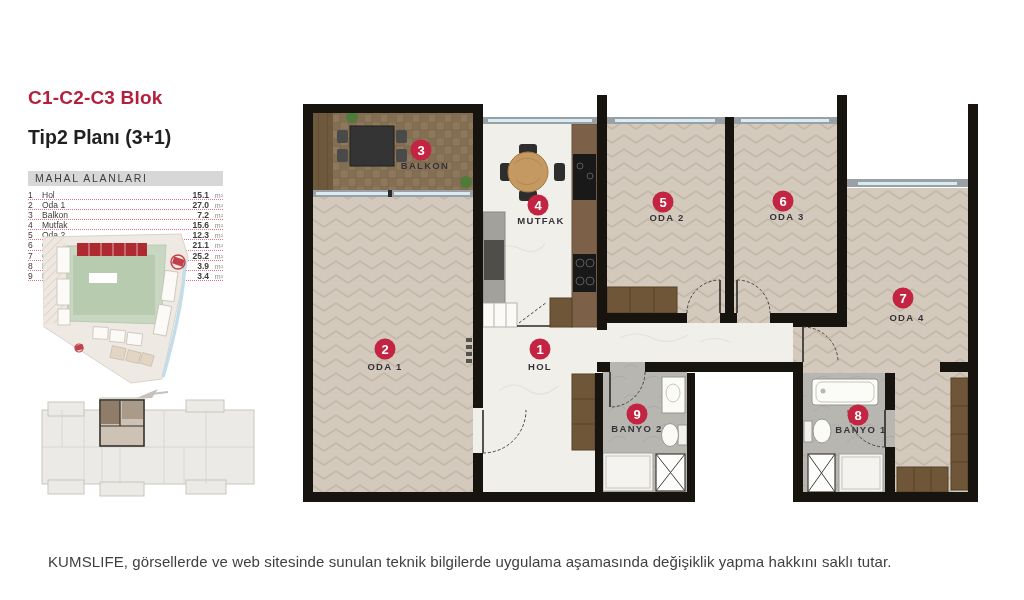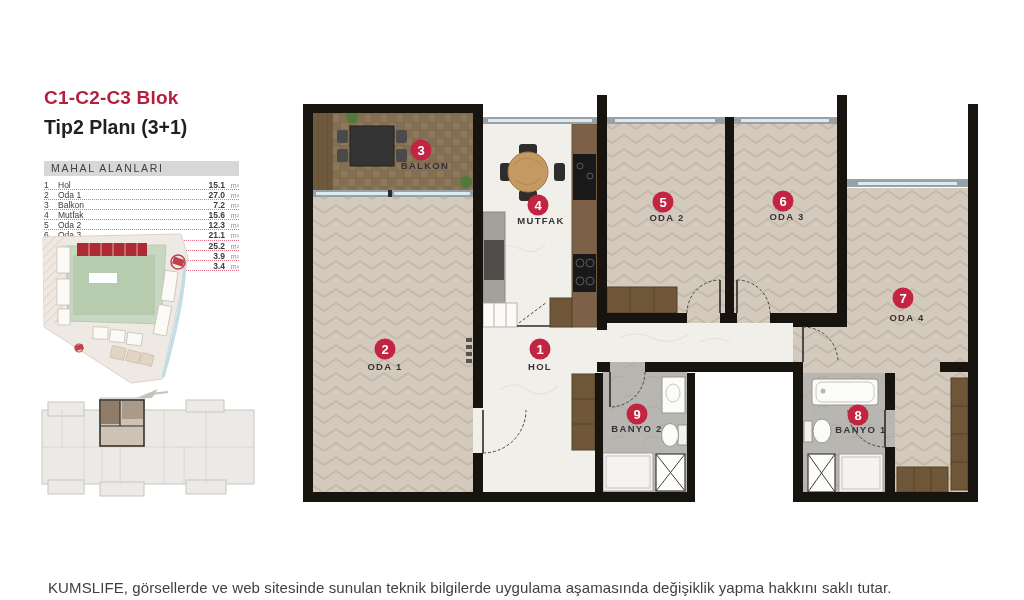--- a/index.html
+++ b/index.html
@@ -1,37 +1,37 @@
 <!DOCTYPE html>
 <html><head>
 <meta charset="utf-8">
 <style>
   html,body{margin:0;padding:0;background:#ffffff;}
   body{width:1024px;height:600px;position:relative;overflow:hidden;
        font-family:"Liberation Sans",sans-serif;color:#3b3b3b;}
 
   
-  .left-panel{position:absolute;left:44px;top:87px;width:195px;}
+  .left-panel{position:absolute;left:28px;top:87px;width:195px;}
   .block-title{font-size:19px;font-weight:700;color:#b51f3d;margin:0;line-height:21px;letter-spacing:.2px;}
-  .plan-title{font-size:19.5px;font-weight:700;color:#221f20;margin:8px 0 0;line-height:22px;}
+  .plan-title{font-size:19.5px;font-weight:700;color:#221f20;margin:18px 0 0;line-height:22px;}
   .areas-header{margin-top:23px;background:#d7d7d7;height:15px;line-height:15px;
     padding-left:7px;font-size:10.5px;letter-spacing:1.7px;color:#3e3e3e;font-weight:400;}
   .areas-table{margin-top:4px;}
   .arow{display:flex;align-items:baseline;font-size:8.5px;line-height:8px;height:8.1px;
     padding-top:1px;border-bottom:1px dotted #e27082;color:#3b3b3b;}
   .arow .no{width:14px;}
   .arow .nm{flex:1;}
   .arow .val{font-weight:700;text-align:center;}
   .arow .un{width:14px;font-size:7px;color:#8f8f8f;text-align:right;}
 
   .siteplan{position:absolute;left:35px;top:231px;}
   .keyplan{position:absolute;left:36px;top:386px;}
   .floorplan{position:absolute;left:300px;top:90px;}
 
-  .footer-note{position:absolute;left:48px;top:553px;font-size:15px;color:#3f3f3f;letter-spacing:.1px;margin-top:26px;}
+  .footer-note{position:absolute;left:48px;top:553px;font-size:15px;color:#3f3f3f;letter-spacing:.1px;}
 
   
   .lbl{font-family:"Liberation Sans",sans-serif;font-size:9.5px;font-weight:700;
        letter-spacing:1.3px;fill:#35323a;text-anchor:middle;}
   .num{font-family:"Liberation Sans",sans-serif;font-size:13px;font-weight:700;
        fill:#ffffff;text-anchor:middle;}
   .badge{fill:#c22442;}
   .wall{fill:#17140f;}
   .doorarc{stroke:#4a463f;stroke-width:1;fill:none;stroke-dasharray:3 2;}
   .doorleaf{stroke:#2c2a26;stroke-width:1.6;fill:none;}

